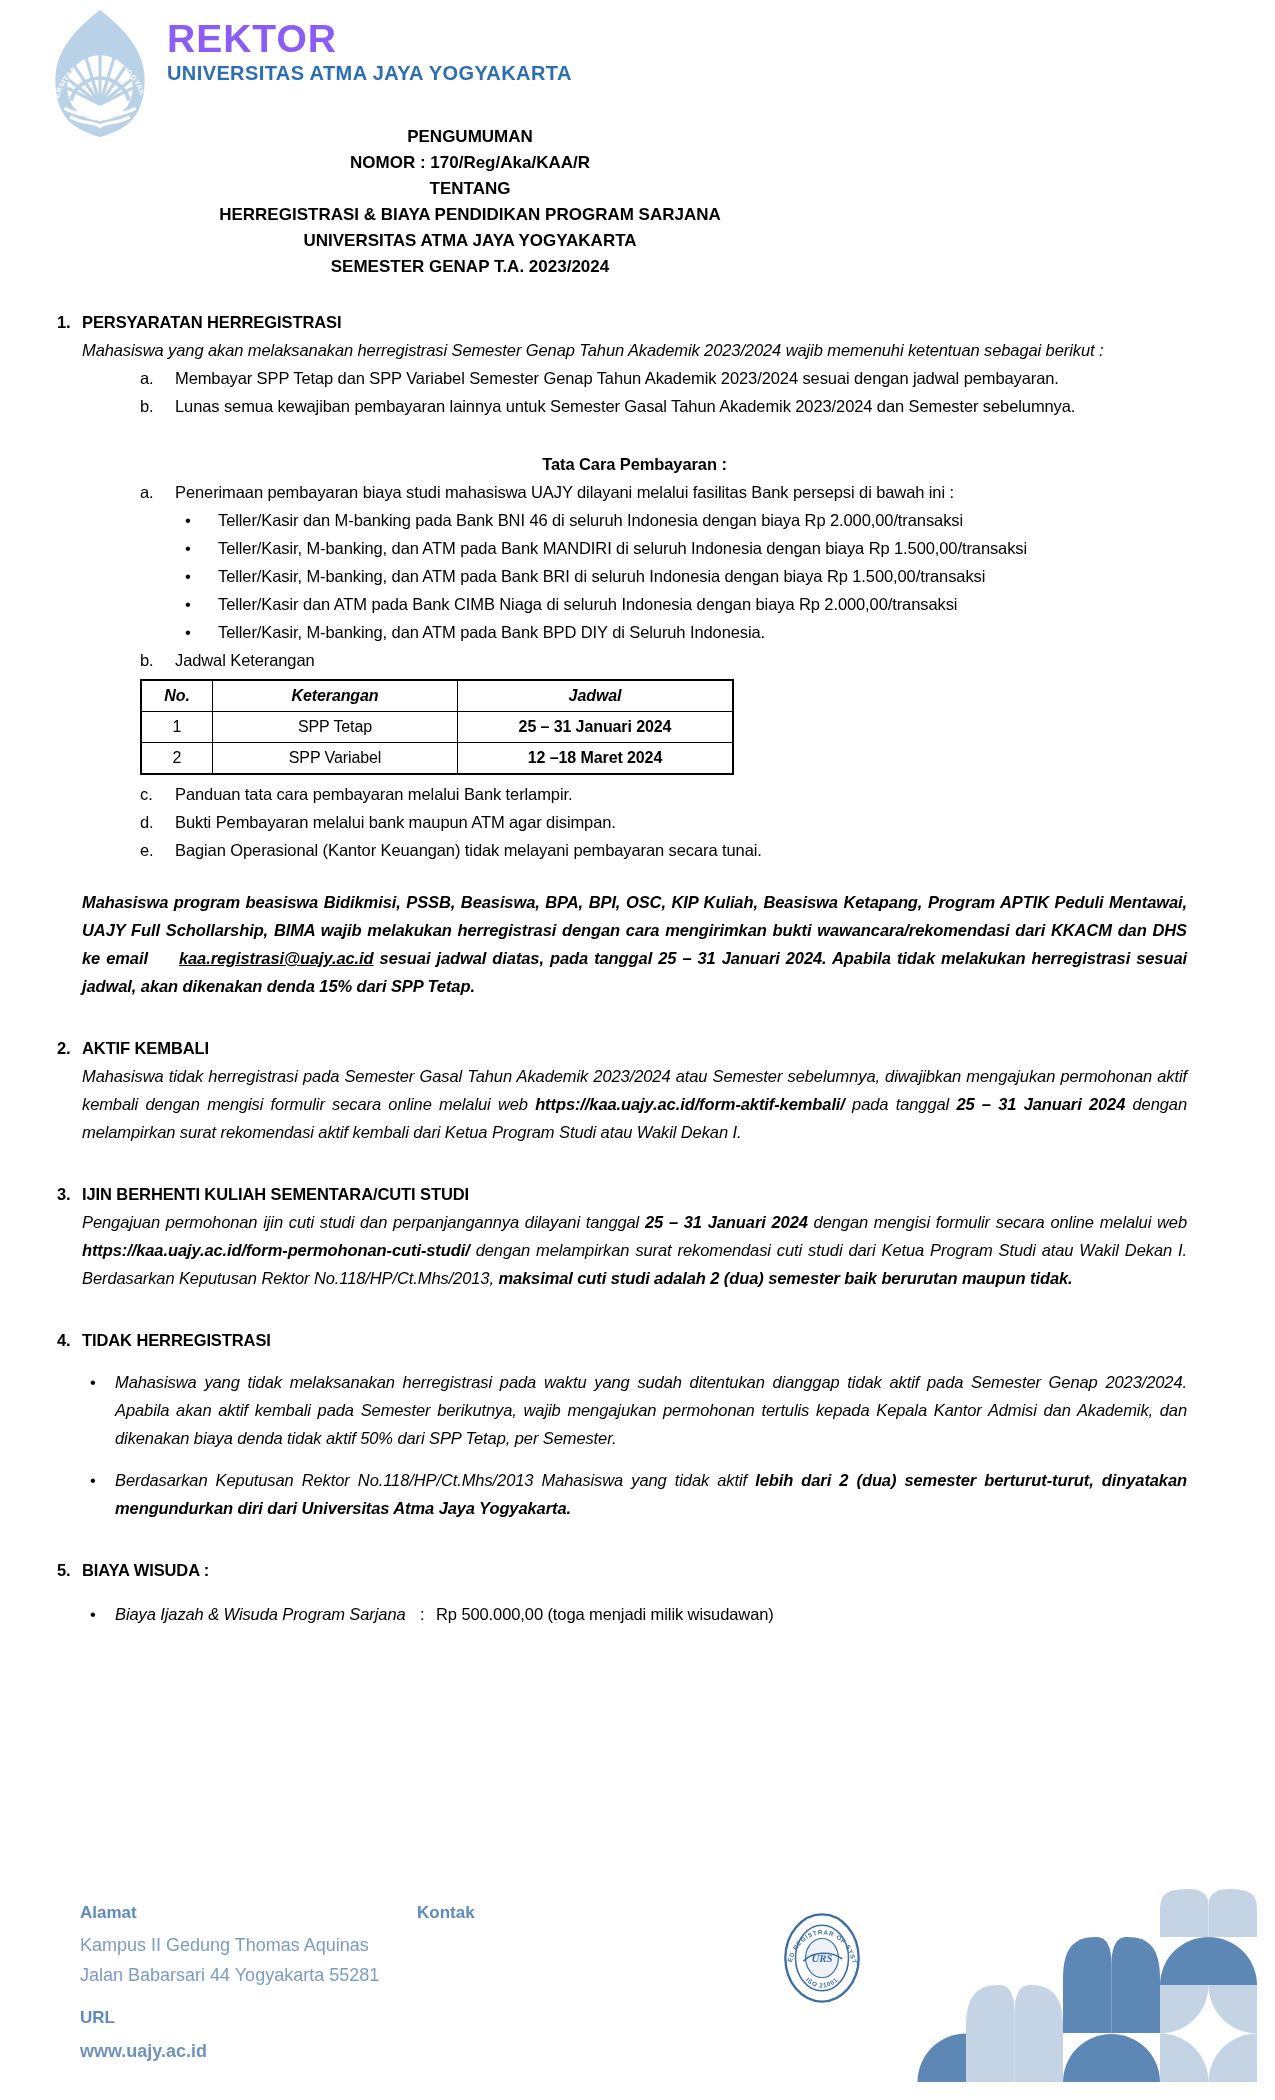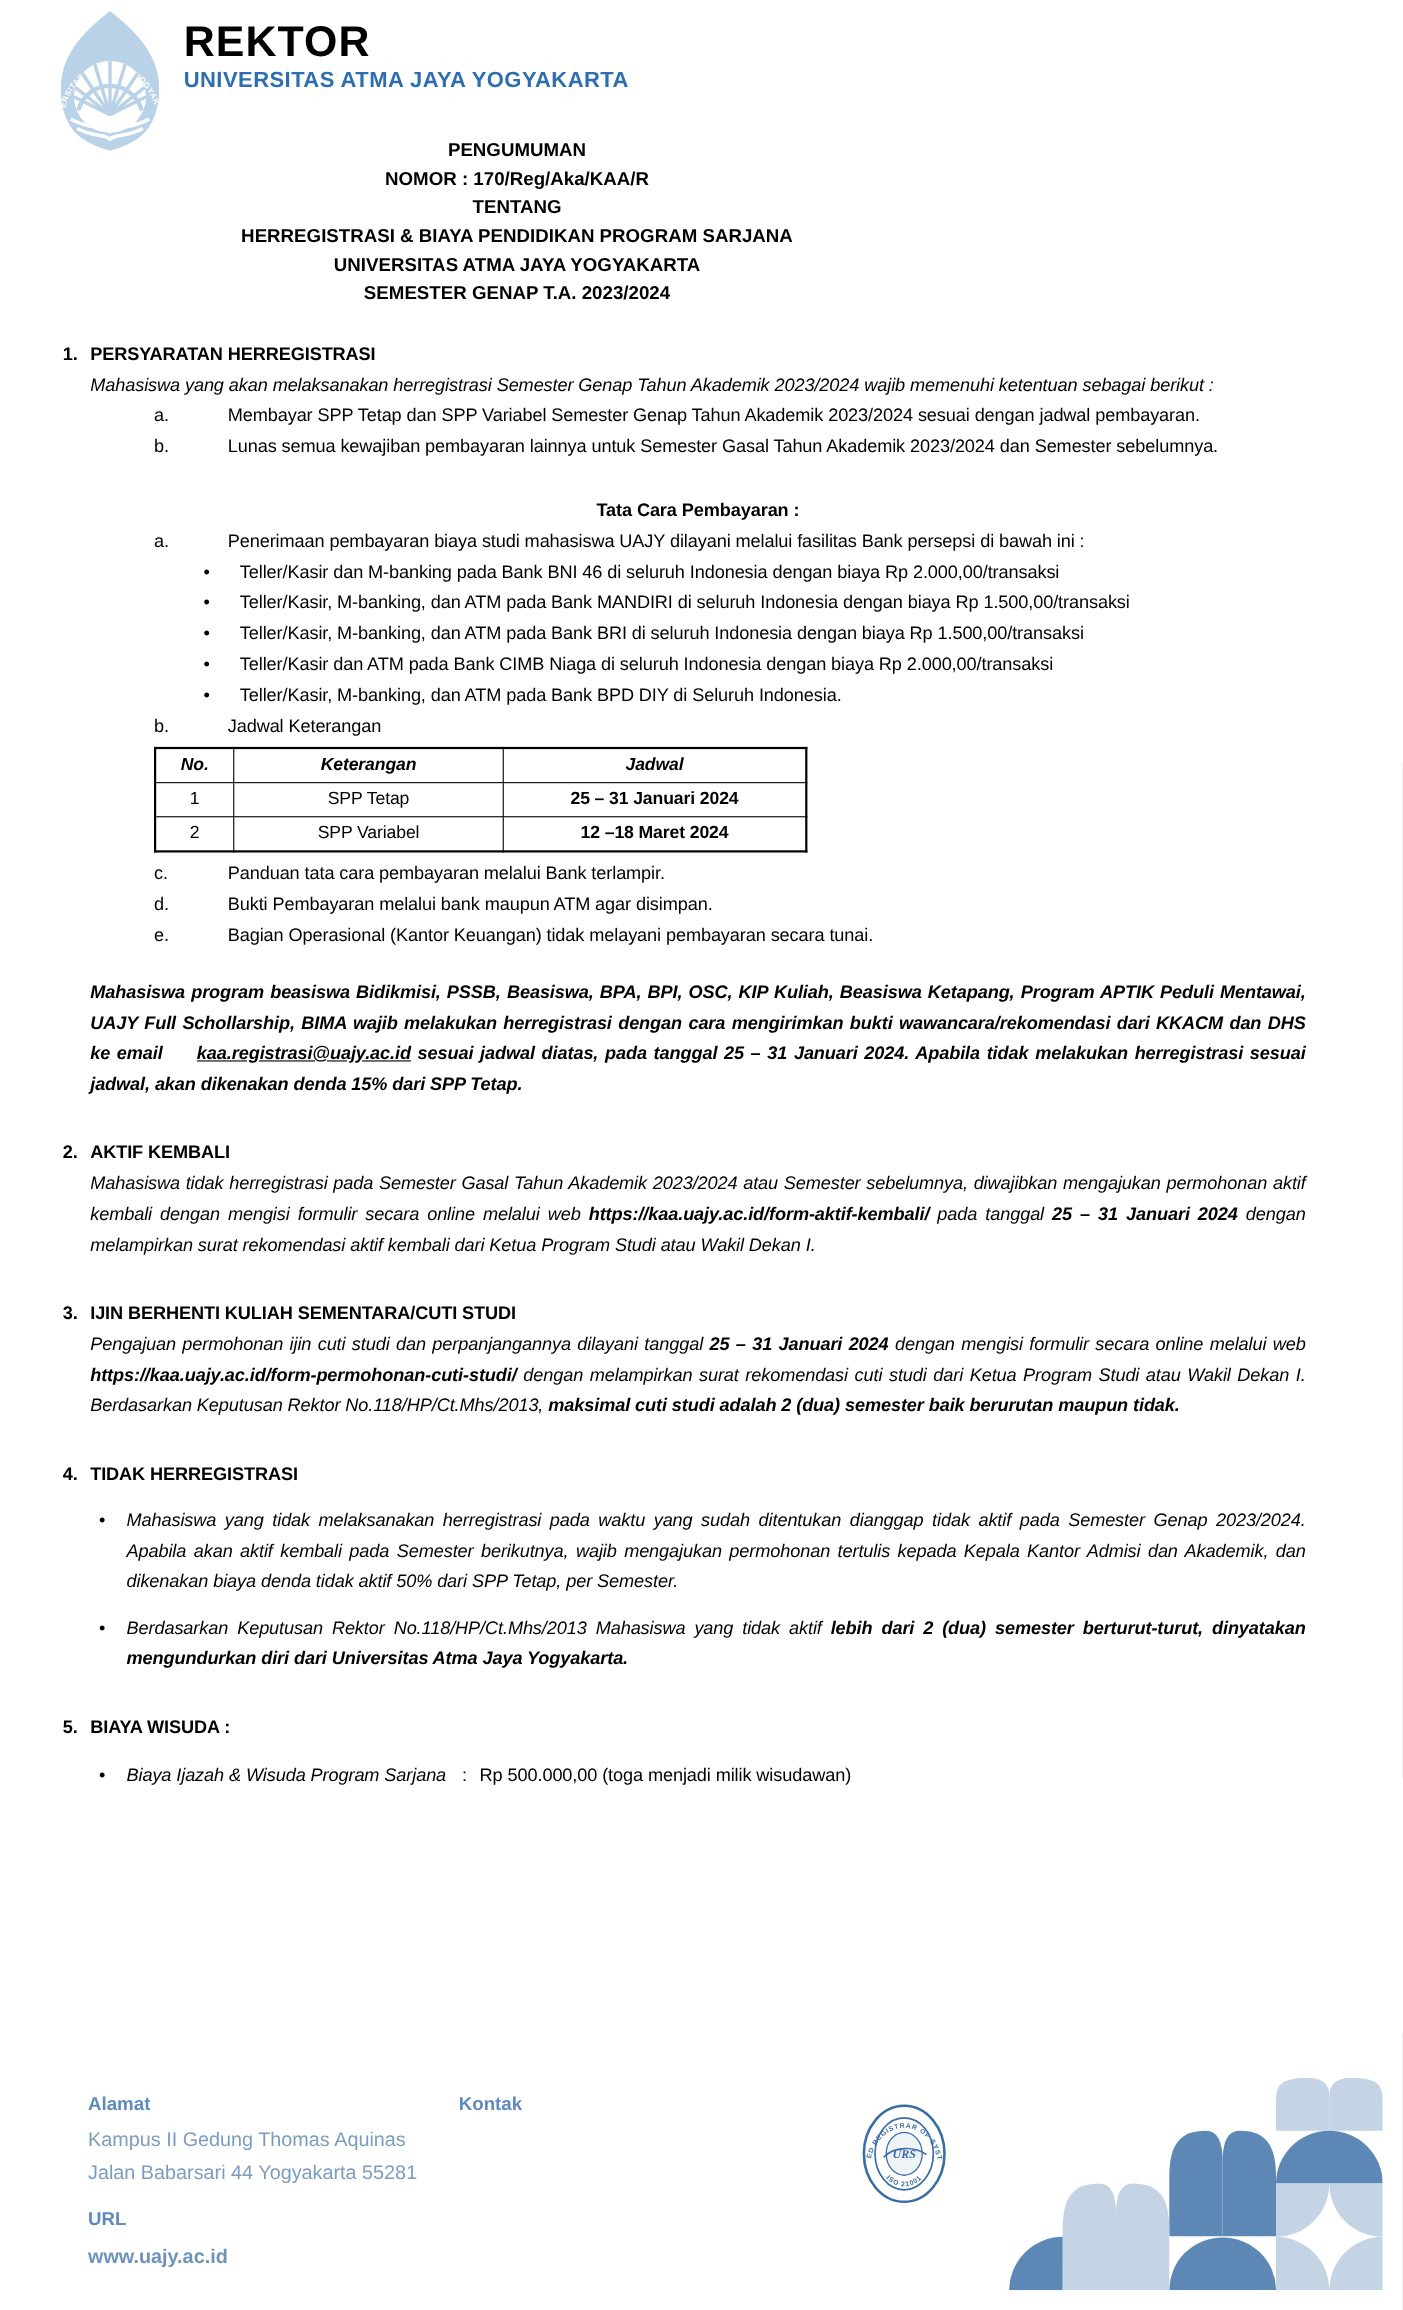--- a/index.html
+++ b/index.html
@@ -2,39 +2,39 @@
 <html><head>
 <meta charset="utf-8">
 <style>
   html,body{margin:0;padding:0;background:#e8e8e8;}
   .page{position:relative;width:1275px;height:2100px;background:#ffffff;margin:0 auto;
         font-family:"Liberation Sans",sans-serif;color:#000;overflow:hidden;}
 
   
   .logo{position:absolute;left:44px;top:8px;}
   .brand{position:absolute;left:167px;top:18px;}
-  .brand-office{font-size:39px;font-weight:bold;color:#000000;letter-spacing:1px;line-height:42px;}
+  .brand-office{font-size:39px;font-weight:bold;color:#8b5cf6;letter-spacing:1px;line-height:42px;}
   .brand-univ{font-size:20px;font-weight:bold;color:#2d6eb2;letter-spacing:.4px;margin-top:2px;}
 
   
   .title-block{position:absolute;left:80px;top:124px;width:780px;text-align:center;
                font-weight:bold;font-size:17px;line-height:26px;}
 
   
   .main{position:absolute;left:57px;top:308px;width:1130px;font-size:16.5px;line-height:28px;letter-spacing:-.1px;}
   .sec{margin-top:0;}
   .sec + .sec{margin-top:34px;}
   .sec-head{display:flex;font-weight:bold;}
   .sec-head .num{width:25px;flex:none;}
   .sec-body{margin-left:25px;}
   .just{text-align:justify;font-style:italic;}
   p{margin:0;}
   .li{display:flex;margin-left:58px;}
   .li .marker{width:35px;flex:none;}
-  .li .txt{flex:1;margin-left:32px;}
+  .li .txt{flex:1;}
   .bullet{display:flex;margin-left:103px;}
   .bullet .dot{width:33px;flex:none;}
   .bullet .txt{flex:1;}
   .bullet2{display:flex;margin-left:8px;margin-top:14px;}
   .bullet2 .dot{width:25px;flex:none;}
   .bullet2 .txt{flex:1;}
   .tata{font-weight:bold;margin-top:30px;text-align:center;}
   .b{font-weight:bold;}
   .link-ul{font-weight:bold;text-decoration:underline;margin-left:25px;}
   .scholarship{margin-top:24px;font-weight:bold;}

